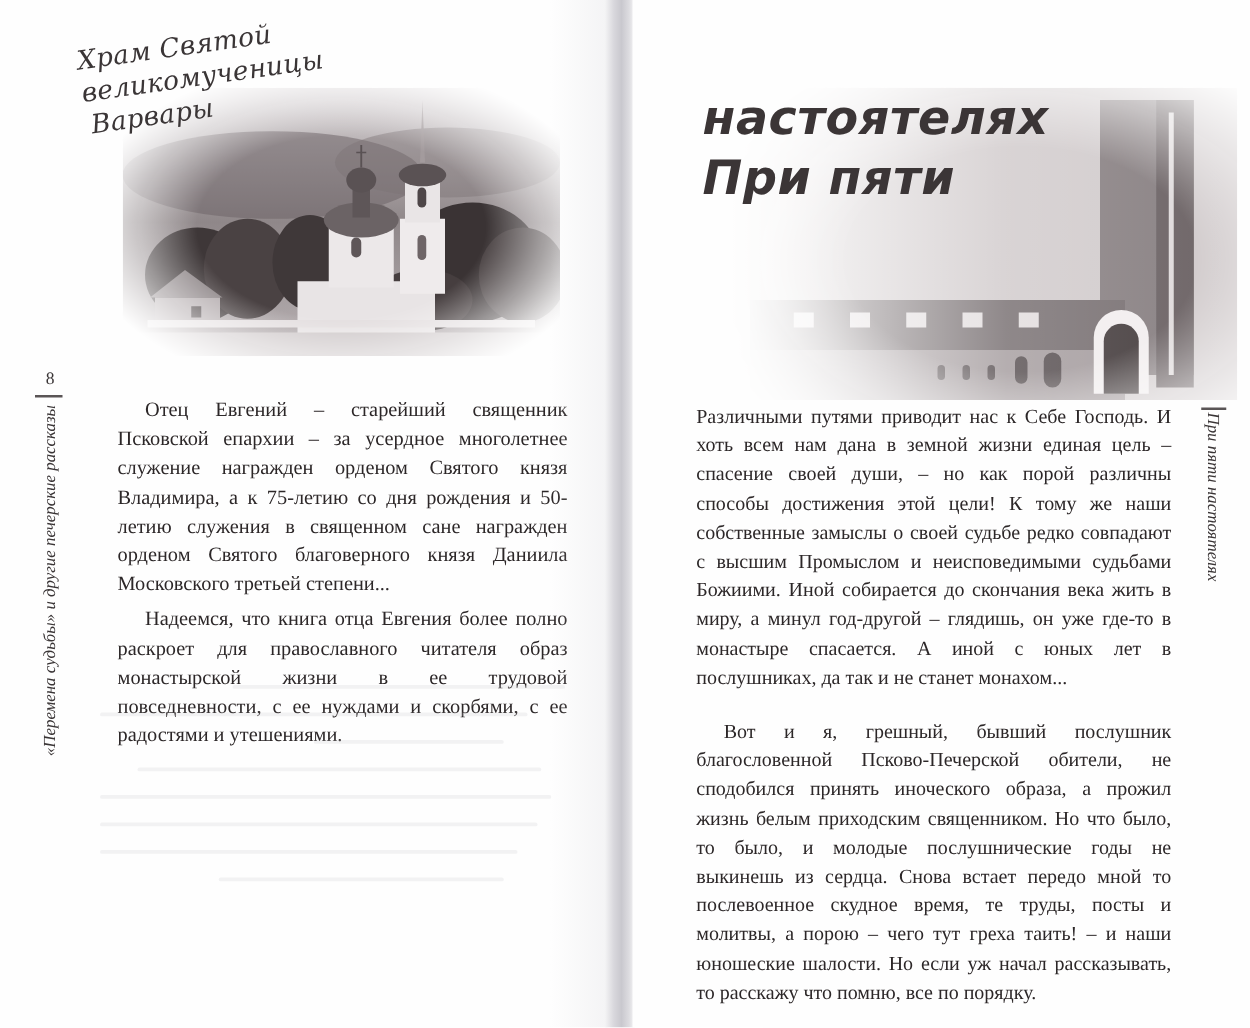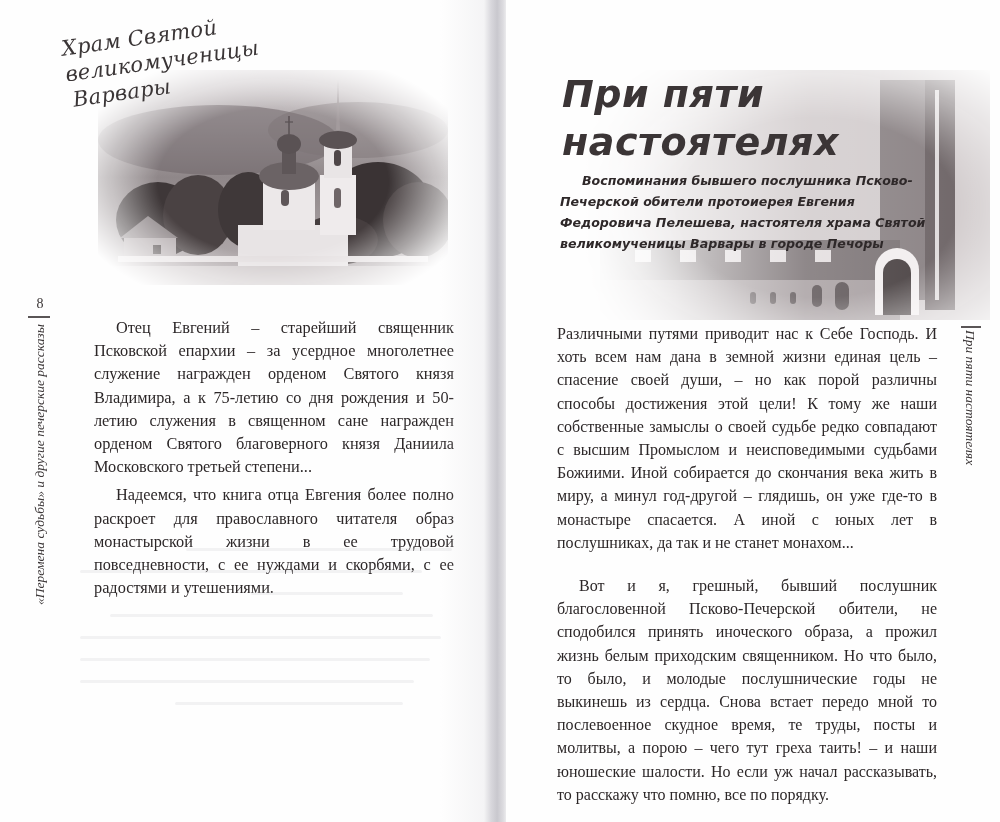--- a/index.html
+++ b/index.html
@@ -230,27 +230,24 @@
       </g>
 
       <path d="M295 245 L295 200 A22 22 0 0 1 339 200 L339 245 Z" fill="#f2eeef"></path>
       <path d="M303 245 L303 203 A14 14 0 0 1 331 203 L331 245 Z" fill="#4a4243"></path>
 
       <rect x="0" y="0" width="410" height="250" fill="url(#fade)"></rect>
     </svg>
   </div>
 
   <div class="chapter-title">
+    <span>настоятелях</span>
     <span>При пяти</span>
-    <span>настоятелях</span>
-  </div>
-
-  <div class="chapter-subtitle">
-    <p>Воспоминания бывшего послушника Псково-Печерской обители протоиерея Евгения Федоровича Пелешева, настоятеля храма Святой великомученицы Варвары в городе Печоры</p>
-  </div>
+  </div>
+
 
   <div class="right-text">
     <p class="first">Различными путями приводит нас к Себе Господь. И хоть всем нам дана в земной жизни единая цель – спасение своей души, – но как порой различны способы достижения этой цели! К тому же наши собственные замыслы о своей судьбе редко совпадают с высшим Промыслом и неисповедимыми судьбами Божиими. Иной собирается до скончания века жить в миру, а минул год-другой – глядишь, он уже где-то в монастыре спасается. А иной с юных лет в послушниках, да так и не станет монахом...</p>
     <p class="indent">Вот и я, грешный, бывший послушник благословенной Псково-Печерской обители, не сподобился принять иноческого образа, а прожил жизнь белым приходским священником. Но что было, то было, и молодые послушнические годы не выкинешь из сердца. Снова встает передо мной то послевоенное скудное время, те труды, посты и молитвы, а порою – чего тут греха таить! – и наши юношеские шалости. Но если уж начал рассказывать, то расскажу что помню, все по порядку.</p>
   </div>
 
   <div class="running-rule-right"></div>
   <div class="running-head-right">
     <span>При пяти настоятелях</span>
   </div>

